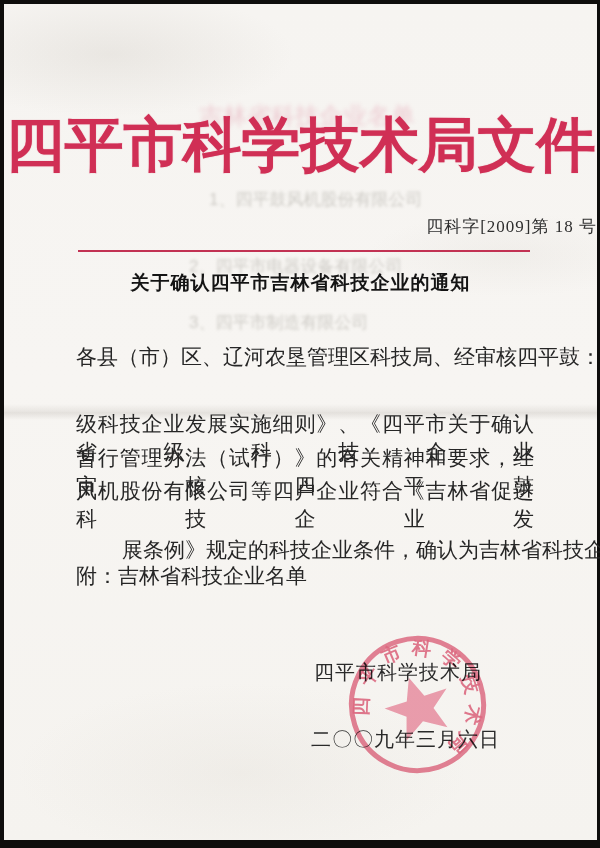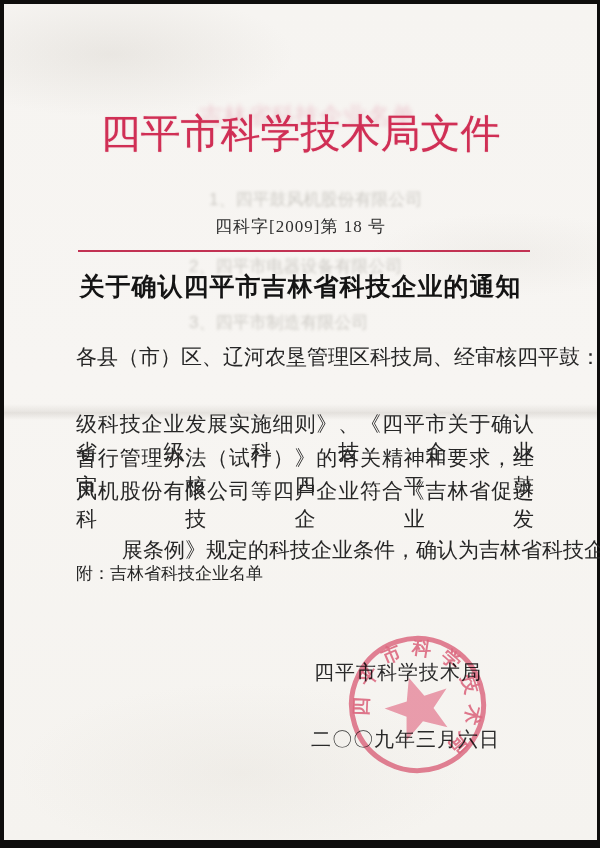--- a/index.html
+++ b/index.html
@@ -22,43 +22,43 @@
     position:absolute;left:0;right:0;top:400px;height:16px;
     background:linear-gradient(180deg,rgba(0,0,0,0) 0%,rgba(110,100,90,0.10) 45%,rgba(110,100,90,0.14) 55%,rgba(0,0,0,0) 100%);
   }
   .ghost{
     position:absolute;color:#9b9890;filter:blur(1.6px);opacity:.45;
     font-family:"Liberation Sans","DejaVu Sans",sans-serif;white-space:nowrap;
   }
   .ghost-red{color:#d9718c;opacity:.33;filter:blur(2.2px);}
   .doc-title{
     position:absolute;top:102px;left:0;width:100%;text-align:center;
-    font-size:40px;font-weight:normal;color:#d02f55;letter-spacing:0px;
+    font-size:59px;font-weight:bold;color:#d02f55;letter-spacing:0px;
     text-shadow:0 0 1px rgba(208,47,85,.55);
   }
   .doc-number{
-    position:absolute;top:211px;left:0;width:100%;text-align:center;
+    position:absolute;top:211px;left:0;width:100%;text-align:right;
     font-size:17px;color:#2e2e2e;letter-spacing:1px;
   }
   .red-rule{
     position:absolute;top:246px;left:74px;width:452px;height:2px;
     background:#c23253;
   }
   .subject{
     position:absolute;top:266px;left:0;width:100%;text-align:center;
-    font-size:25px;font-weight:bold;color:#141414;letter-spacing:1px;
+    font-size:19px;font-weight:bold;color:#141414;letter-spacing:1px;
   }
   .body-line{
     position:absolute;left:72px;width:458px;
     font-size:21px;color:#262626;white-space:nowrap;
   }
   .body-line.full{white-space:normal;text-align:justify;text-align-last:justify;}
   .body-line.indent{padding-left:42px;width:416px;}
   .attachment{
-    position:absolute;top:558px;left:72px;font-size:17px;color:#262626;
+    position:absolute;top:558px;left:72px;font-size:21px;color:#262626;
   }
   .sig-agency{position:absolute;top:655px;left:310px;font-size:20px;color:#2a2a2a;letter-spacing:1px;}
   .sig-date{position:absolute;top:690px;left:307px;font-size:20px;color:#2a2a2a;letter-spacing:1px;margin-top:32px;}
   .seal{
     position:absolute;left:341px;top:628px;width:145px;height:145px;
     transform:rotate(-18deg);opacity:.88;mix-blend-mode:multiply;
   }
 </style>
 </head>
 <body>

